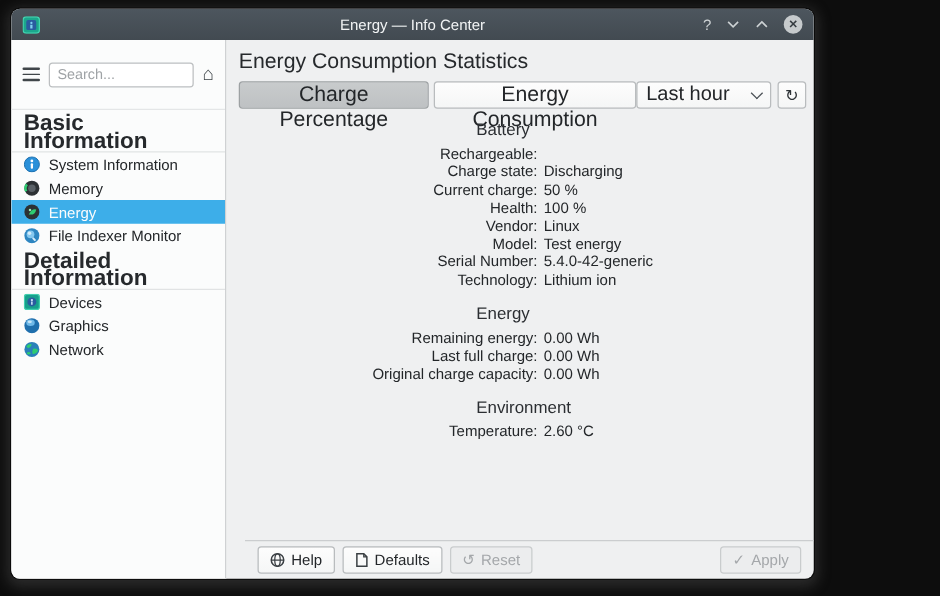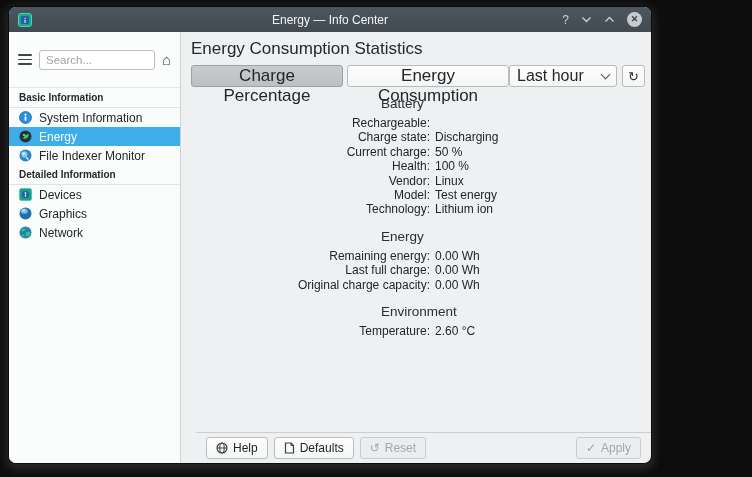--- a/index.html
+++ b/index.html
@@ -21,21 +21,21 @@
   .panes{flex:1;display:flex;min-height:0;}
   .sidebar{width:171px;flex:0 0 171px;background:#fbfcfc;border-right:1px solid #cfd1d3;display:flex;flex-direction:column;}
   .sidetop{flex:0 0 29px;display:flex;align-items:center;gap:7px;padding:13px 9px;border-bottom:1px solid #e4e6e7;}
   .hamburger{display:flex;flex-direction:column;gap:2.6px;width:14px;}
   .hamburger i{display:block;height:1.7px;background:#40464a;border-radius:1px;}
   .search{flex:1;min-width:0;height:20px;border:1px solid #bcbfc1;border-radius:3px;background:#ffffff;
     font-family:inherit;font-size:11.5px;color:#232629;padding:0 6px;outline:none;box-sizing:border-box;}
   .search::placeholder{color:#9fa3a6;}
   .home-ico{font-size:15px;line-height:15px;color:#3c4246;}
   .nav{flex:1;overflow:hidden;}
-  .nav-header{padding:3px 10px 2px;font-size:10px;font-weight:bold;color:#26292c;line-height:14px;
+  .nav-header{padding:3px 10px 2px;font-size:18px;font-weight:bold;color:#26292c;line-height:14px;
     border-bottom:1px solid #e1e3e4;}
   .nav-item{height:19px;display:flex;align-items:center;gap:7px;padding:0 10px;font-size:12px;color:#232629;}
   .nav-item.selected{background:#3daee9;color:#fcfcfc;}
   .nicon{width:13px;height:13px;flex:0 0 13px;display:block;}
   
   .content{flex:1;position:relative;min-width:0;}
   .page-title{margin:6px 0 0 10px;font-size:17px;font-weight:500;color:#26292c;line-height:21px;}
   .toolbar-row{display:flex;align-items:center;margin:6px 6px 0 10px;}
   .tabbtns{display:flex;gap:4px;}
   .btn{height:22px;padding:0 10px;font-size:17px;color:#232629;font-family:Liberation Sans, sans-serif;
@@ -114,20 +114,30 @@
           <span class="nicon">
             <svg width="13" height="13" viewBox="0 0 13 13">
                 <circle cx="6.5" cy="6.5" r="6" fill="#2a90d9" stroke="#1b6fae" stroke-width="0.8"></circle>
                 <circle cx="6.5" cy="3.7" r="1.1" fill="#fff"></circle>
                 <rect x="5.6" y="5.5" width="1.8" height="4.4" rx="0.8" fill="#fff"></rect>
               </svg>
           </span>
           <span>System Information</span>
         </div>
 
+        <div class="nav-item">
+          <span class="nicon">
+            <svg width="13" height="13" viewBox="0 0 13 13">
+                <circle cx="6.5" cy="6.5" r="6" fill="#2c3134"></circle>
+                <circle cx="6.5" cy="6.5" r="3" fill="#596066"></circle>
+                <path d="M2 9 A5 5 0 0 1 2.5 3.5" fill="none" stroke="#2ecc71" stroke-width="2"></path>
+              </svg>
+          </span>
+          <span>Memory</span>
+        </div>
 
         <div class="nav-item selected">
           <span class="nicon">
             <svg width="13" height="13" viewBox="0 0 13 13">
                 <circle cx="6.5" cy="6.5" r="6" fill="#2c3134"></circle>
                 <path d="M4 8.5 Q6.5 3.5 10 4.5 Q9 9.5 4 8.5 Z" fill="#2ecc71"></path>
                 <circle cx="5" cy="5" r="1" fill="#9be8bc"></circle>
               </svg>
           </span>
           <span>Energy</span>
@@ -221,20 +231,24 @@
               <span class="lbl">Health:</span>
               <span class="val">100 %</span>
             </div>
           <div class="frow">
               <span class="lbl">Vendor:</span>
               <span class="val">Linux</span>
             </div>
           <div class="frow">
               <span class="lbl">Model:</span>
               <span class="val">Test energy</span>
+            </div>
+          <div class="frow">
+              <span class="lbl">Serial Number:</span>
+              <span class="val">5.4.0-42-generic</span>
             </div>
           <div class="frow">
               <span class="lbl">Technology:</span>
               <span class="val">Lithium ion</span>
             </div>
         </div>
 
         <div class="fsection">
           <h2 class="section-title">Energy</h2>
           <div class="frow">

